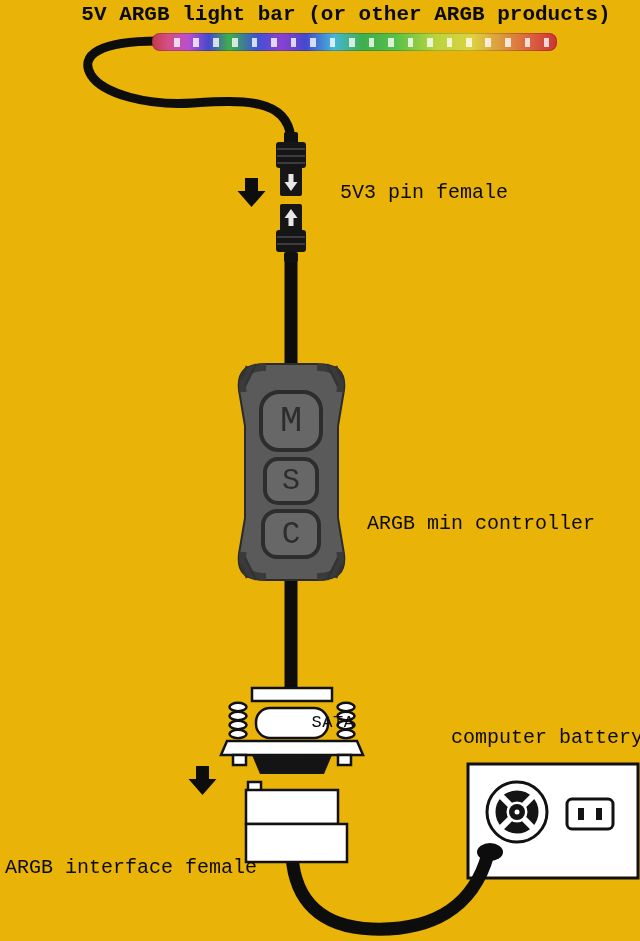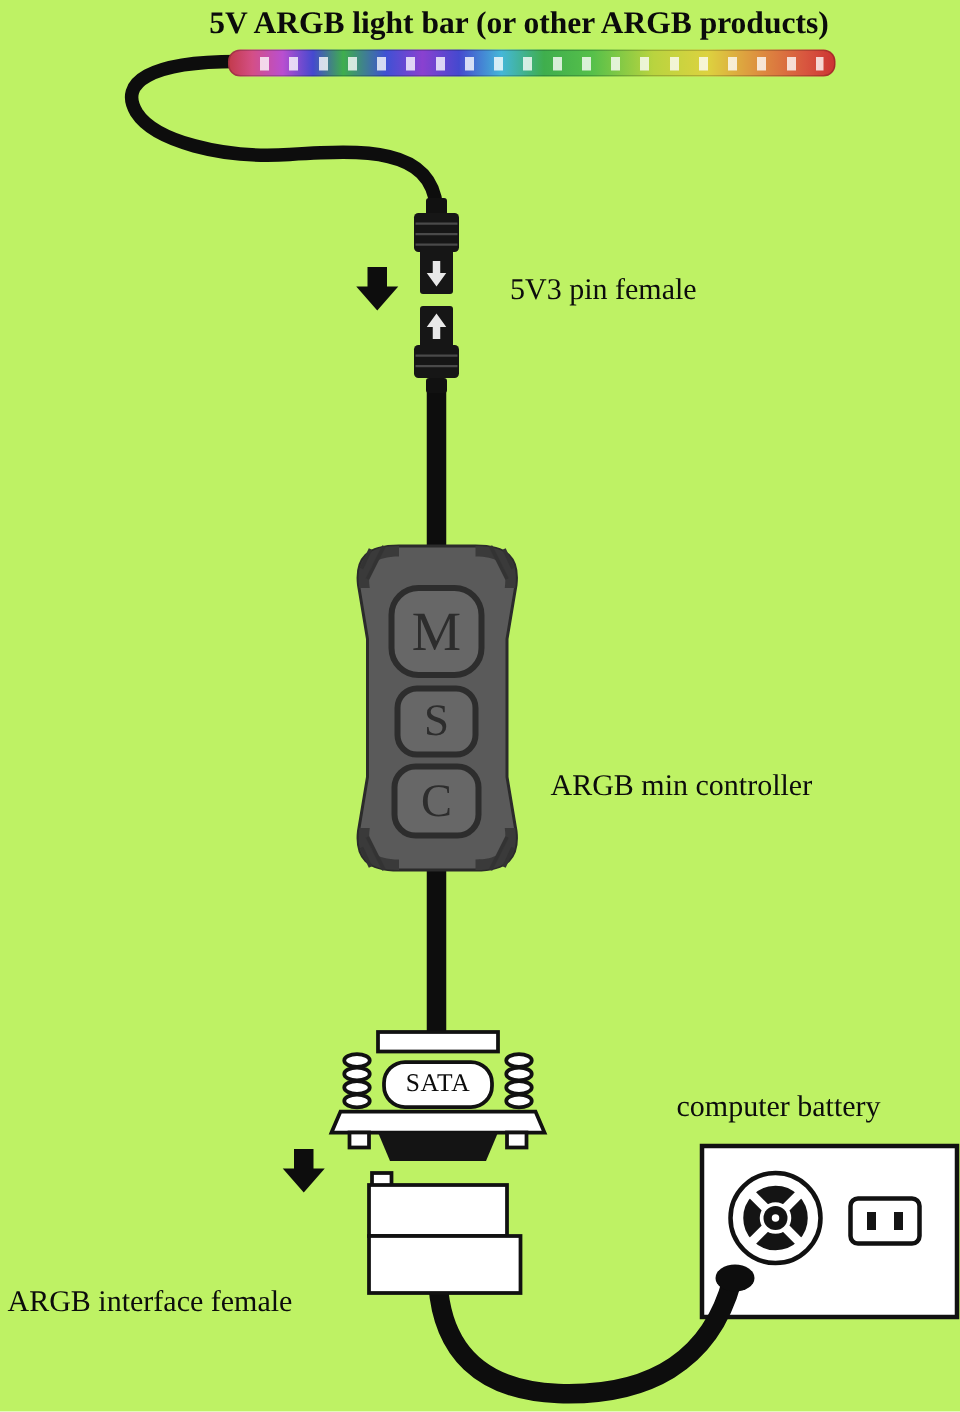--- a/index.html
+++ b/index.html
@@ -1,21 +1,21 @@
 <!DOCTYPE html>
 <html><head>
 <meta charset="utf-8">
 <style>
   html,body{margin:0;padding:0;background:#ffffff;}
   .canvas{
     position:relative;
     width:640px;height:941px;
-    background:#bef264;
+    background:#eab308;
     overflow:hidden;
-    font-family:Liberation Serif, serif;
+    font-family:Liberation Mono, monospace;
   }
   .layer{position:absolute;left:0;top:0;}
   .label{
     position:absolute;
     font-size:20px;
     color:#0c0c0c;
     white-space:nowrap;
     line-height:22px;
     margin-top:27px;
   }
@@ -50,21 +50,21 @@
     background:#676767;
     border:4px solid #2d2d2d;
     color:#2d2d2d;
   }
   .btn-m{left:259px;top:390px;width:56px;height:54px;border-radius:20px;font-size:37px;}
   .btn-s{left:263px;top:457px;width:48px;height:40px;border-radius:15px;font-size:30px;}
   .btn-c{left:261px;top:509px;width:52px;height:42px;border-radius:16px;font-size:31px;}
   .sata-print{
     position:absolute;left:256px;top:708px;width:72px;height:28px;
     display:flex;align-items:center;justify-content:center;
-    font-size:17px;letter-spacing:.5px;color:#0c0c0c;
+    font-size:17px;letter-spacing:.5px;color:#0c0c0c;padding-left:41px;
   }
 </style>
 </head>
 <body>
 
 <div class="canvas">
 
   <svg class="layer" width="640" height="941" viewBox="0 0 640 941">
 
     <path d="M 158 41 C 100 41 79 55 91 75 C 103 94 148 106 193 103 C 243 100 287 98 291 138" fill="none" stroke="#0d0d0d" stroke-width="9" stroke-linecap="round"></path>

